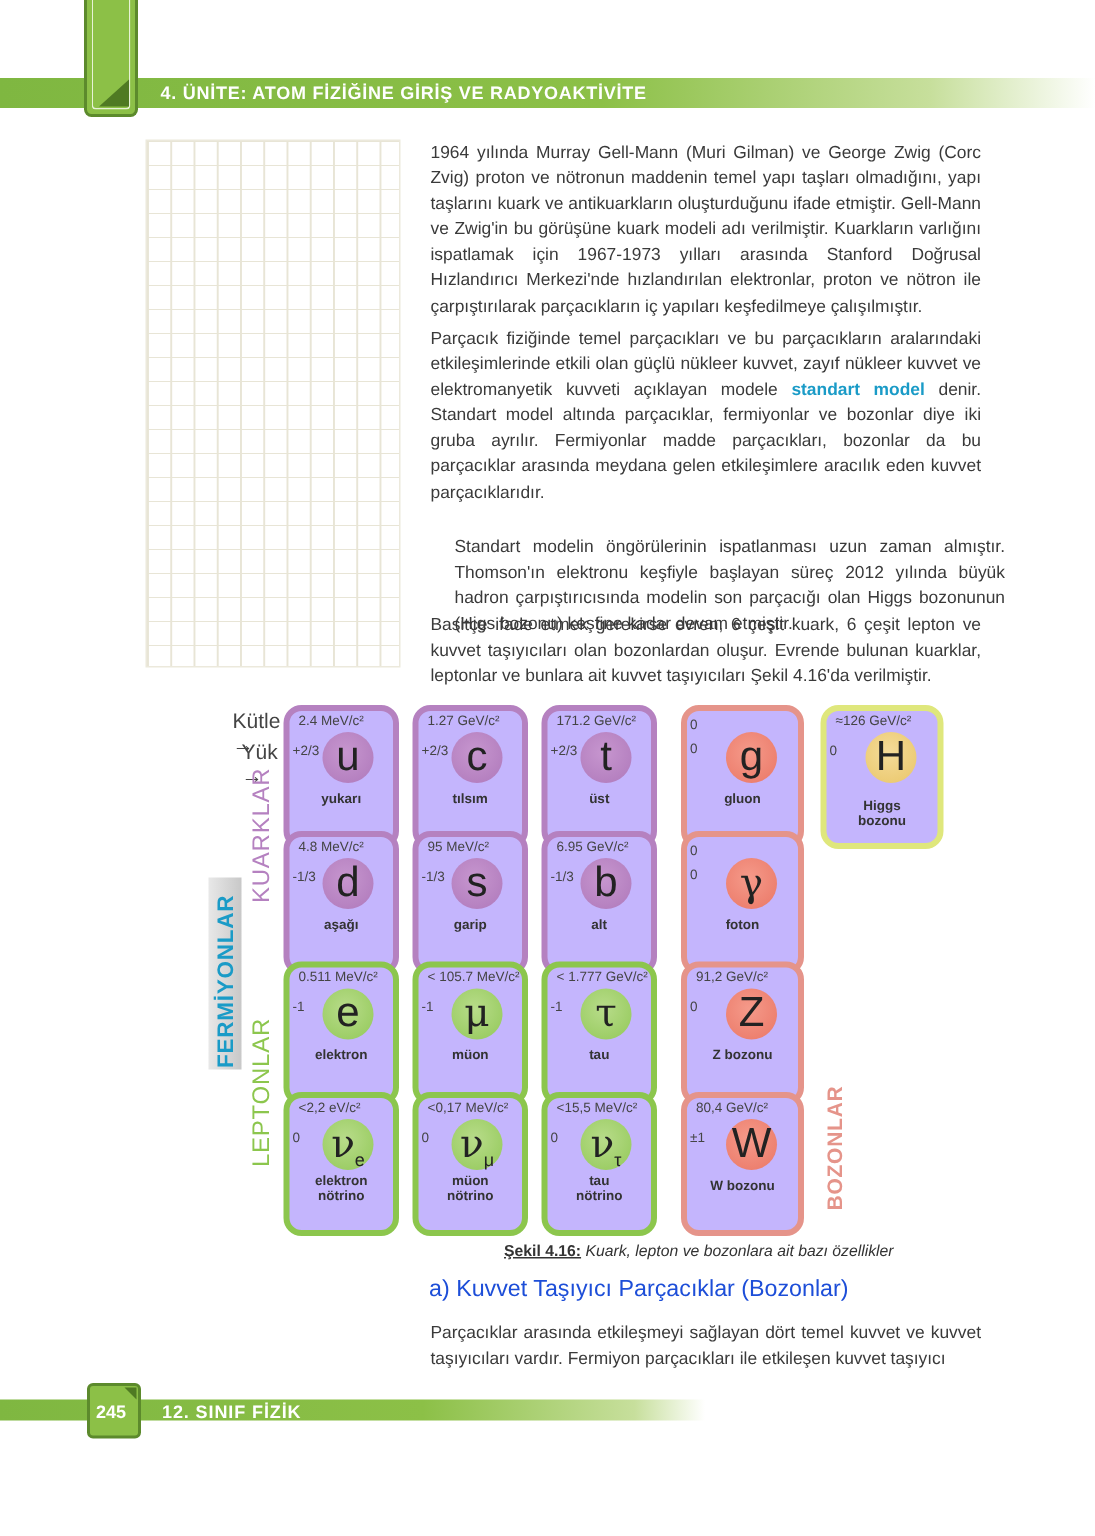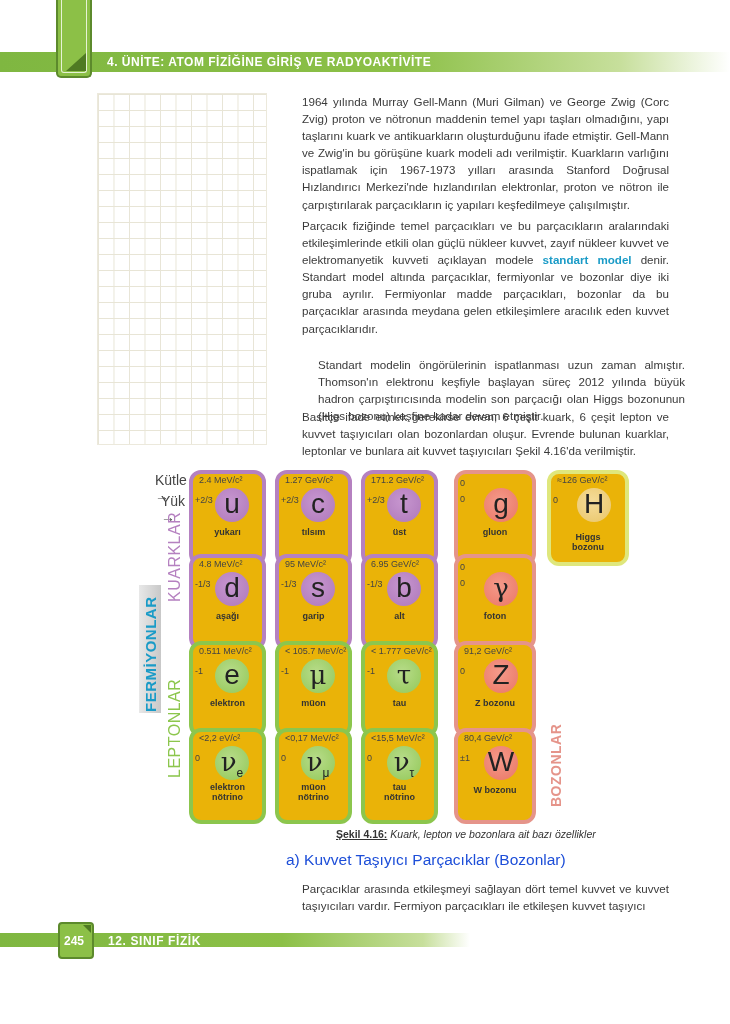--- a/index.html
+++ b/index.html
@@ -9,24 +9,24 @@
   .hdr-bar{left:0;top:52px;width:730px;height:20px;background:linear-gradient(90deg,#7fb741 0%,#8cc047 55%,#c7df9c 85%,#fff 100%);}
   .hdr-tab{left:56px;top:0;width:36px;height:78px;border:2px solid #5c8a2c;border-top:none;border-radius:0 0 5px 5px;background:#8cc047;box-sizing:border-box;}
   .hdr-tab-inner{position:absolute;left:3px;top:0;right:3px;bottom:3px;border:1.5px solid #e7f2d6;border-top:none;border-radius:0 0 3px 3px;}
   .hdr-tri{position:absolute;right:4px;bottom:5px;width:0;height:0;border-left:20px solid transparent;border-bottom:18px solid #4f7a23;}
   .hdr-title{left:107px;top:55px;font-size:12px;font-weight:bold;color:#fff;letter-spacing:0.5px;line-height:14px;}
   
   .grid{left:97px;top:93px;width:170px;height:352px;border:1px solid #ece9dc;
     background-image:linear-gradient(#e8e5d6 1px,transparent 1px),linear-gradient(90deg,#e8e5d6 1px,transparent 1px);
     background-size:15.5px 16px;box-sizing:border-box;}
   
-  .para{left:302px;width:367px;font-size:11.6px;line-height:17.1px;color:#3a3a3a;text-align:justify;}
+  .para{left:287px;width:367px;font-size:11.6px;line-height:17.1px;color:#3a3a3a;text-align:justify;}
   .hl{color:#1a9bc7;font-weight:bold;}
   
-  .cell{position:absolute;width:77px;height:96px;border:4px solid;border-radius:12px;box-sizing:border-box;background:#eab308;}
+  .cell{position:absolute;width:77px;height:96px;border:4px solid;border-radius:12px;box-sizing:border-box;background:#c4b5fd;}
   .q{border-color:#b581c0;}
   .l{border-color:#8cc64d;}
   .b{border-color:#e5948a;}
   .h{border-color:#dfe77c;}
   .mass{position:absolute;left:6px;top:1px;font-size:9px;color:#444;white-space:nowrap;}
   .charge{position:absolute;left:2px;top:21px;font-size:9px;color:#444;}
   .ball{position:absolute;left:22px;top:14px;width:34px;height:34px;border-radius:50%;text-align:center;line-height:32px;font-size:28px;color:#222;}
   .q .ball{background:radial-gradient(circle at 45% 40%,#c796cf,#ae78ba);}
   .l .ball{background:radial-gradient(circle at 45% 40%,#b8dc8a,#92c858);}
   .b .ball{background:radial-gradient(circle at 45% 40%,#f59a8a,#ea7665);}

